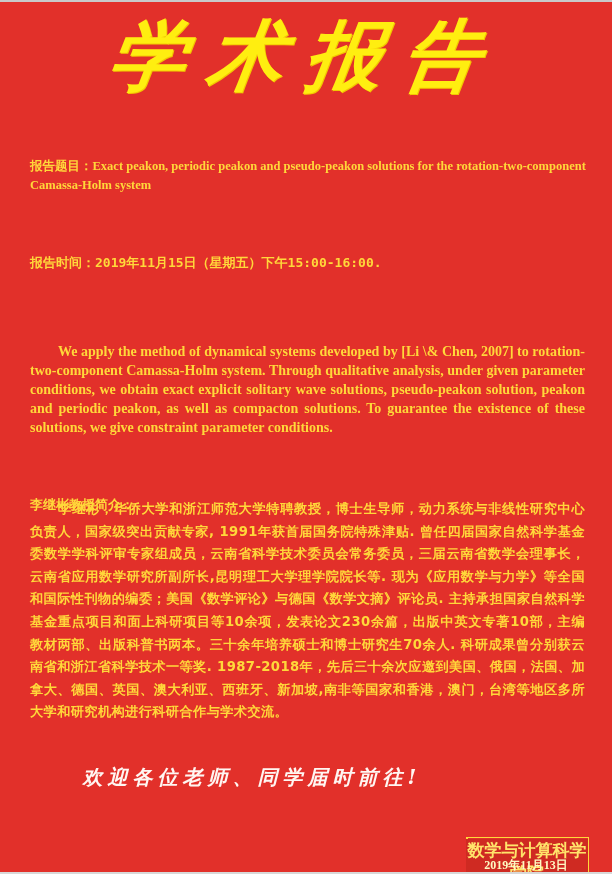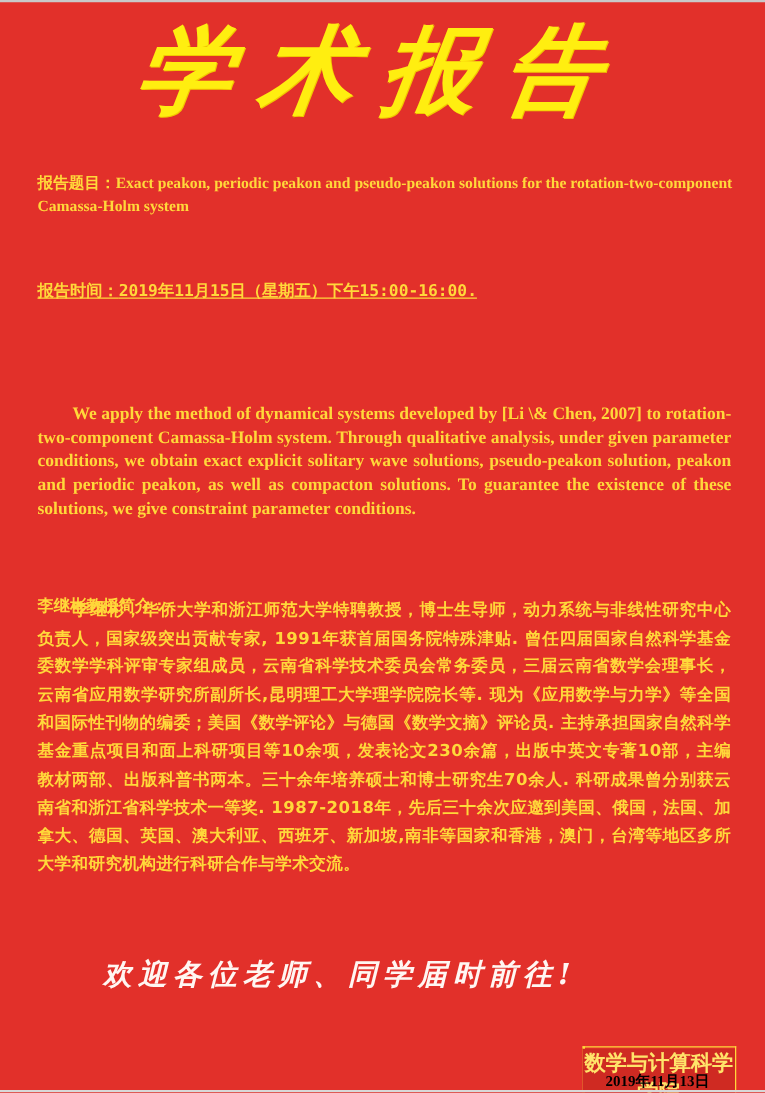--- a/index.html
+++ b/index.html
@@ -18,63 +18,63 @@
     display:flex; justify-content:center; align-items:center;
     color:#ffee10;
     font-family:"DejaVu Serif", serif;
     font-size:76px; font-weight:bold; letter-spacing:22px;
     font-style:italic;
     text-shadow:1px 1px 0 #f2c800;
   }
   .title span { display:inline-block; transform:skewX(-8deg); }
 
   .gold { color:#ffd83a; }
-  .block { position:absolute; left:30px; width:560px; font-weight:bold; }
+  .block { position:absolute; left:30px; width:560px; font-weight:bold;margin-top:20px; }
 
   .topic { top:134px; font-size:12.5px; line-height:19px; font-family:"Liberation Serif", serif; }
   .topic .lbl { font-family:"DejaVu Sans", sans-serif; font-size:12.5px; }
 
   .info { font-family:"DejaVu Sans Mono", monospace; font-size:13px; }
   .speaker { top:195px; letter-spacing:3px; }
-  .time { top:222px;text-decoration:underline; }
+  .time { top:232px; }
   .place { top:248px; }
 
   .abs-label { top:300px; font-size:12.5px; font-family:"DejaVu Sans", sans-serif; }
   .abs-text {
     top:320px; font-family:Liberation Serif, serif; font-size:14px; line-height:19px;
     text-align:justify; width:555px;
   }
   .abs-text .indent { display:inline-block; width:28px; }
 
   .bio-label { top:474px; font-size:13px; font-family:"DejaVu Sans", sans-serif; }
   .bio-text {
     top:476px; font-family:"DejaVu Sans", sans-serif; font-size:13.2px; line-height:22.6px;
     text-align:justify; width:555px; letter-spacing:0.4px;
   }
   .bio-text .indent { display:inline-block; width:28px; }
 
   .welcome {
     position:absolute; left:0; top:762px; width:504px; text-align:center;
     color:#fff6f2; font-family:"DejaVu Serif", serif; font-style:italic;
-    font-weight:bold; font-size:23px; letter-spacing:5px;padding-left:20px;
+    font-weight:bold; font-size:20px; letter-spacing:5px;
   }
 
   .stamp {
     position:absolute; left:466px; top:837px; width:120px; height:36px;
     border-left:2px solid #ffd83a; border-top:1px solid #ffd83a;
     border-right:1px solid #ffd83a;
   }
   .stamp-org {
     position:absolute; left:466px; top:839px; width:122px; text-align:center;
     color:#ffe46a; font-family:"DejaVu Sans", sans-serif; font-size:17px; font-weight:bold;
     background:#cf2a22;
   }
   .stamp-date {
     position:absolute; left:470px; top:857px; width:112px; text-align:center;
-    color:#000000; font-family:"Liberation Serif", serif; font-size:12px; font-weight:bold;
+    color:#fef9c3; font-family:"Liberation Serif", serif; font-size:12px; font-weight:bold;
     border-bottom:1px solid #ffd83a;
   }
 </style>
 </head>
 <body>
 
 <div class="topline"></div>
 
 <div class="poster">
 

